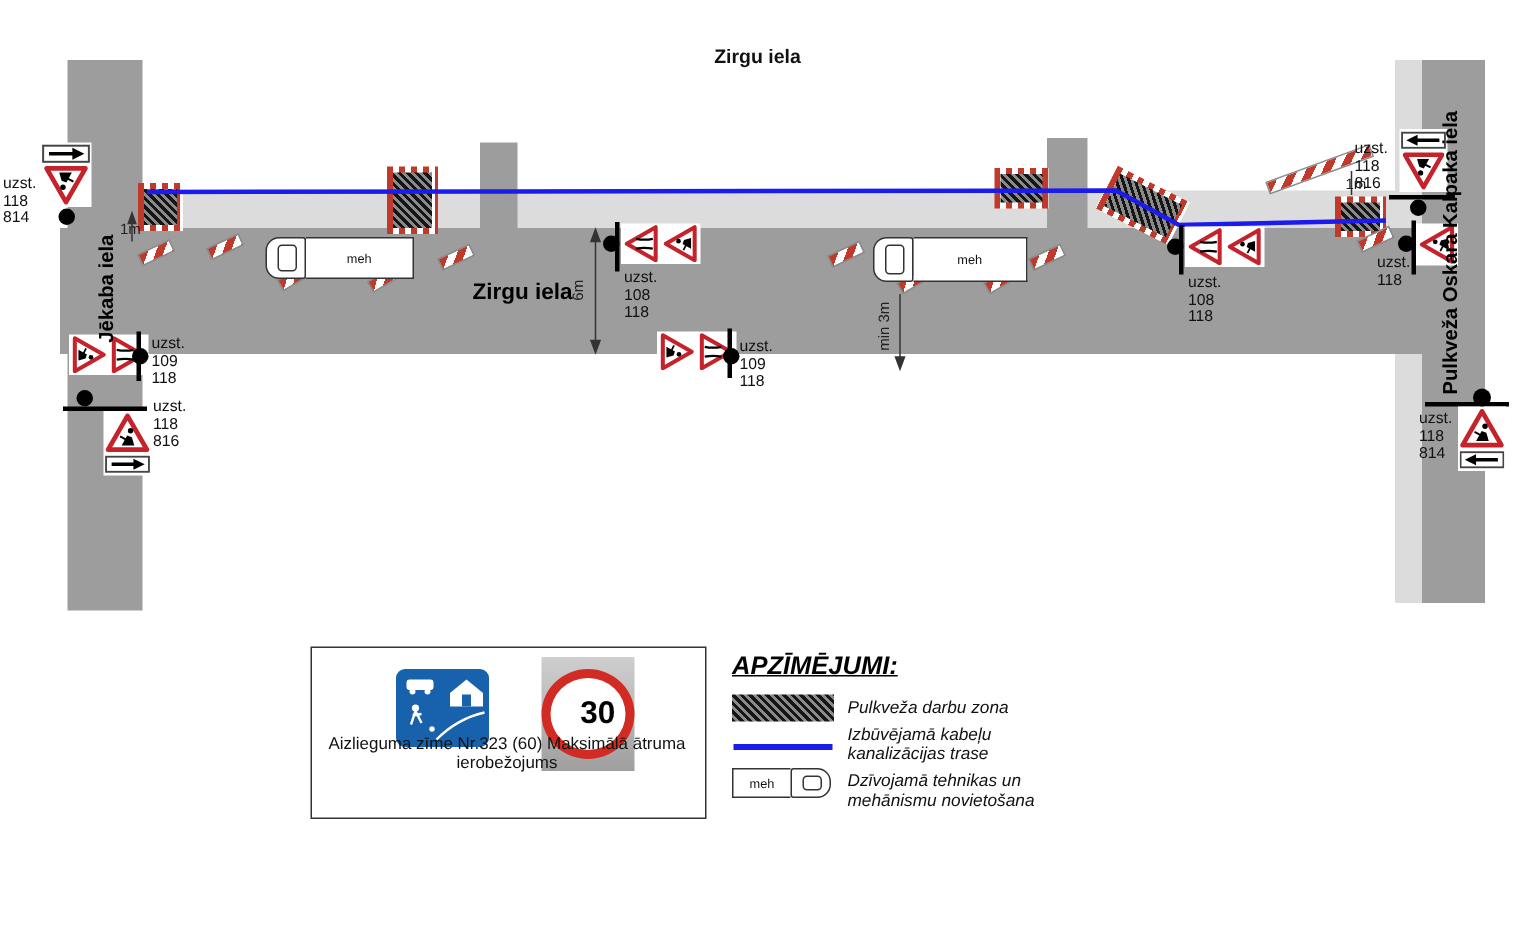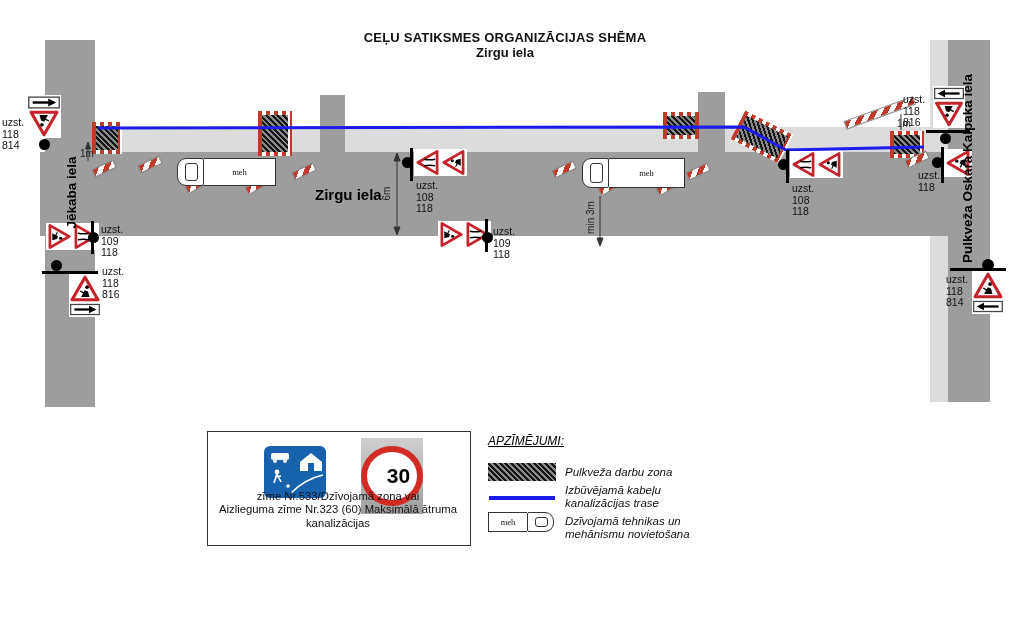--- a/index.html
+++ b/index.html
@@ -29,21 +29,21 @@
   
   #overlay{position:absolute;left:0;top:0;z-index:4;pointer-events:none;}
 
   
   .truck{position:absolute;display:flex;z-index:5;}
   .truck .cab{width:27px;background:#fff;border:1.5px solid #333;border-radius:9px 2px 2px 9px;
               box-sizing:border-box;position:relative;}
   .truck .cab::after{content:"";position:absolute;left:7px;top:4px;right:5px;bottom:4px;
               border:1.5px solid #333;border-radius:3px;}
   .truck .tbox{flex:1;background:#fff;border:1.5px solid #333;border-left:none;box-sizing:border-box;
-              display:flex;align-items:center;justify-content:center;font-size:8.5px;color:#111;font-family:Liberation Serif, serif;}
+              display:flex;align-items:center;justify-content:center;font-size:8.5px;color:#111;}
   .truck.rev{flex-direction:row-reverse;}
   .truck.rev .cab{border-radius:2px 9px 9px 2px;border-left:1.5px solid #333;}
   .truck.rev .tbox{border:1.5px solid #333;border-right:none;}
 
   
   .card{position:absolute;background:#fff;display:flex;align-items:center;justify-content:center;
         gap:1px;padding:1px;z-index:6;}
   .card.col{flex-direction:column;}
   .tri{display:block;}
   .r90{transform:rotate(90deg);}  .r180{transform:rotate(180deg);}  .r270{transform:rotate(-90deg);}
@@ -67,21 +67,21 @@
   #info-text{position:absolute;left:4px;top:58px;width:252px;font-size:11.3px;line-height:13.4px;
         text-align:center;color:#111;}
   #blue-sign{position:absolute;left:55px;top:13px;}
   #speed-sign{position:absolute;left:153px;top:6px;width:62px;height:76px;
         background:linear-gradient(180deg,#cfcfcf,#9f9f9f);display:flex;align-items:center;justify-content:center;}
   #speed-ring{width:48px;height:48px;border-radius:50%;background:#fff;border:6px solid #d22b23;
         display:flex;align-items:center;justify-content:center;font-weight:bold;font-size:21px;color:#000;padding-left:13px;}
 
   
   #legend{position:absolute;left:488px;top:434px;z-index:8;}
-  #legend-title{font-weight:normal;font-style:italic;font-size:12px;text-decoration:underline;color:#000;}
+  #legend-title{font-weight:bold;font-style:italic;font-size:17px;text-decoration:underline;color:#000;}
   .leg-item-label{position:absolute;font-style:italic;font-size:11.5px;line-height:12.5px;color:#111;}
   #leg-swatch{position:absolute;left:0;top:29px;width:68px;height:18px;
         background:repeating-linear-gradient(45deg,#151515 0 2px,#8a8a8a 2px 4px);}
   #leg-cable{position:absolute;left:1px;top:62px;width:66px;height:4px;background:#1b1bec;}
   #leg-truck{left:488px;top:512px;width:66px;height:20px;}
 </style>
 </head>
 <body>
 
 <svg width="0" height="0" style="position:absolute">
@@ -101,21 +101,20 @@
       <rect x="0.8" y="0.8" width="32.4" height="11.4" fill="#fff" stroke="#444" stroke-width="1.4"></rect>
       <path d="M5 6.5 H23" stroke="#000" stroke-width="2.6"></path>
       <path d="M21.5 2.3 L30 6.5 L21.5 10.7 Z" fill="#000"></path>
     </symbol>
   </defs>
 </svg>
 
 <div class="canvas">
 
   <div id="title">
-    <div class="t1">CEĻU SATIKSMES ORGANIZĀCIJAS SHĒMA</div>
     <div class="t2">Zirgu iela</div>
   </div>
 
   <div class="sidewalk" id="sidewalk-main"></div>
   <div class="sidewalk" id="sidewalk-right"></div>
   <div class="road" id="street-left"></div>
   <div class="road" id="street-right"></div>
   <div class="road" id="stub-a"></div>
   <div class="road" id="stub-b"></div>
   <div class="road" id="road-main"></div>
@@ -329,23 +328,22 @@
         <circle cx="22" cy="16" r="2" fill="#fff"></circle>
       <circle cx="14" cy="27" r="2.4" fill="#fff"></circle>
       <path d="M14 29 L11 38 M14 29 L18 37 M12 32 L18 31" stroke="#fff" stroke-width="1.6" fill="none"></path>
       <circle cx="25" cy="41" r="1.8" fill="#fff"></circle>
       <path d="M28 48 Q42 34 60 30" stroke="#fff" stroke-width="1.6" fill="none"></path>
     </svg>
     <div id="speed-sign">
       <div id="speed-ring">30</div>
     </div>
     <div id="info-text">
-      <div>zīme Nr.533/Dzīvojamā zona vai</div>
       <div>Aizlieguma zīme Nr.323 (60) Maksimālā ātruma</div>
-      <div>kanalizācijas</div>
+      <div>ierobežojums</div>
     </div>
   </div>
 
   <div id="legend">
     <div id="legend-title">APZĪMĒJUMI:</div>
     <div id="leg-swatch"></div>
     <div class="leg-item-label" style="left:77px;top:32px;width:140px;">Pulkveža darbu zona</div>
     <div id="leg-cable"></div>
     <div class="leg-item-label" style="left:77px;top:50px;width:105px;">Izbūvējamā kabeļu kanalizācijas trase</div>
     <div class="leg-item-label" style="left:77px;top:81px;width:128px;">Dzīvojamā tehnikas un mehānismu novietošana</div>

